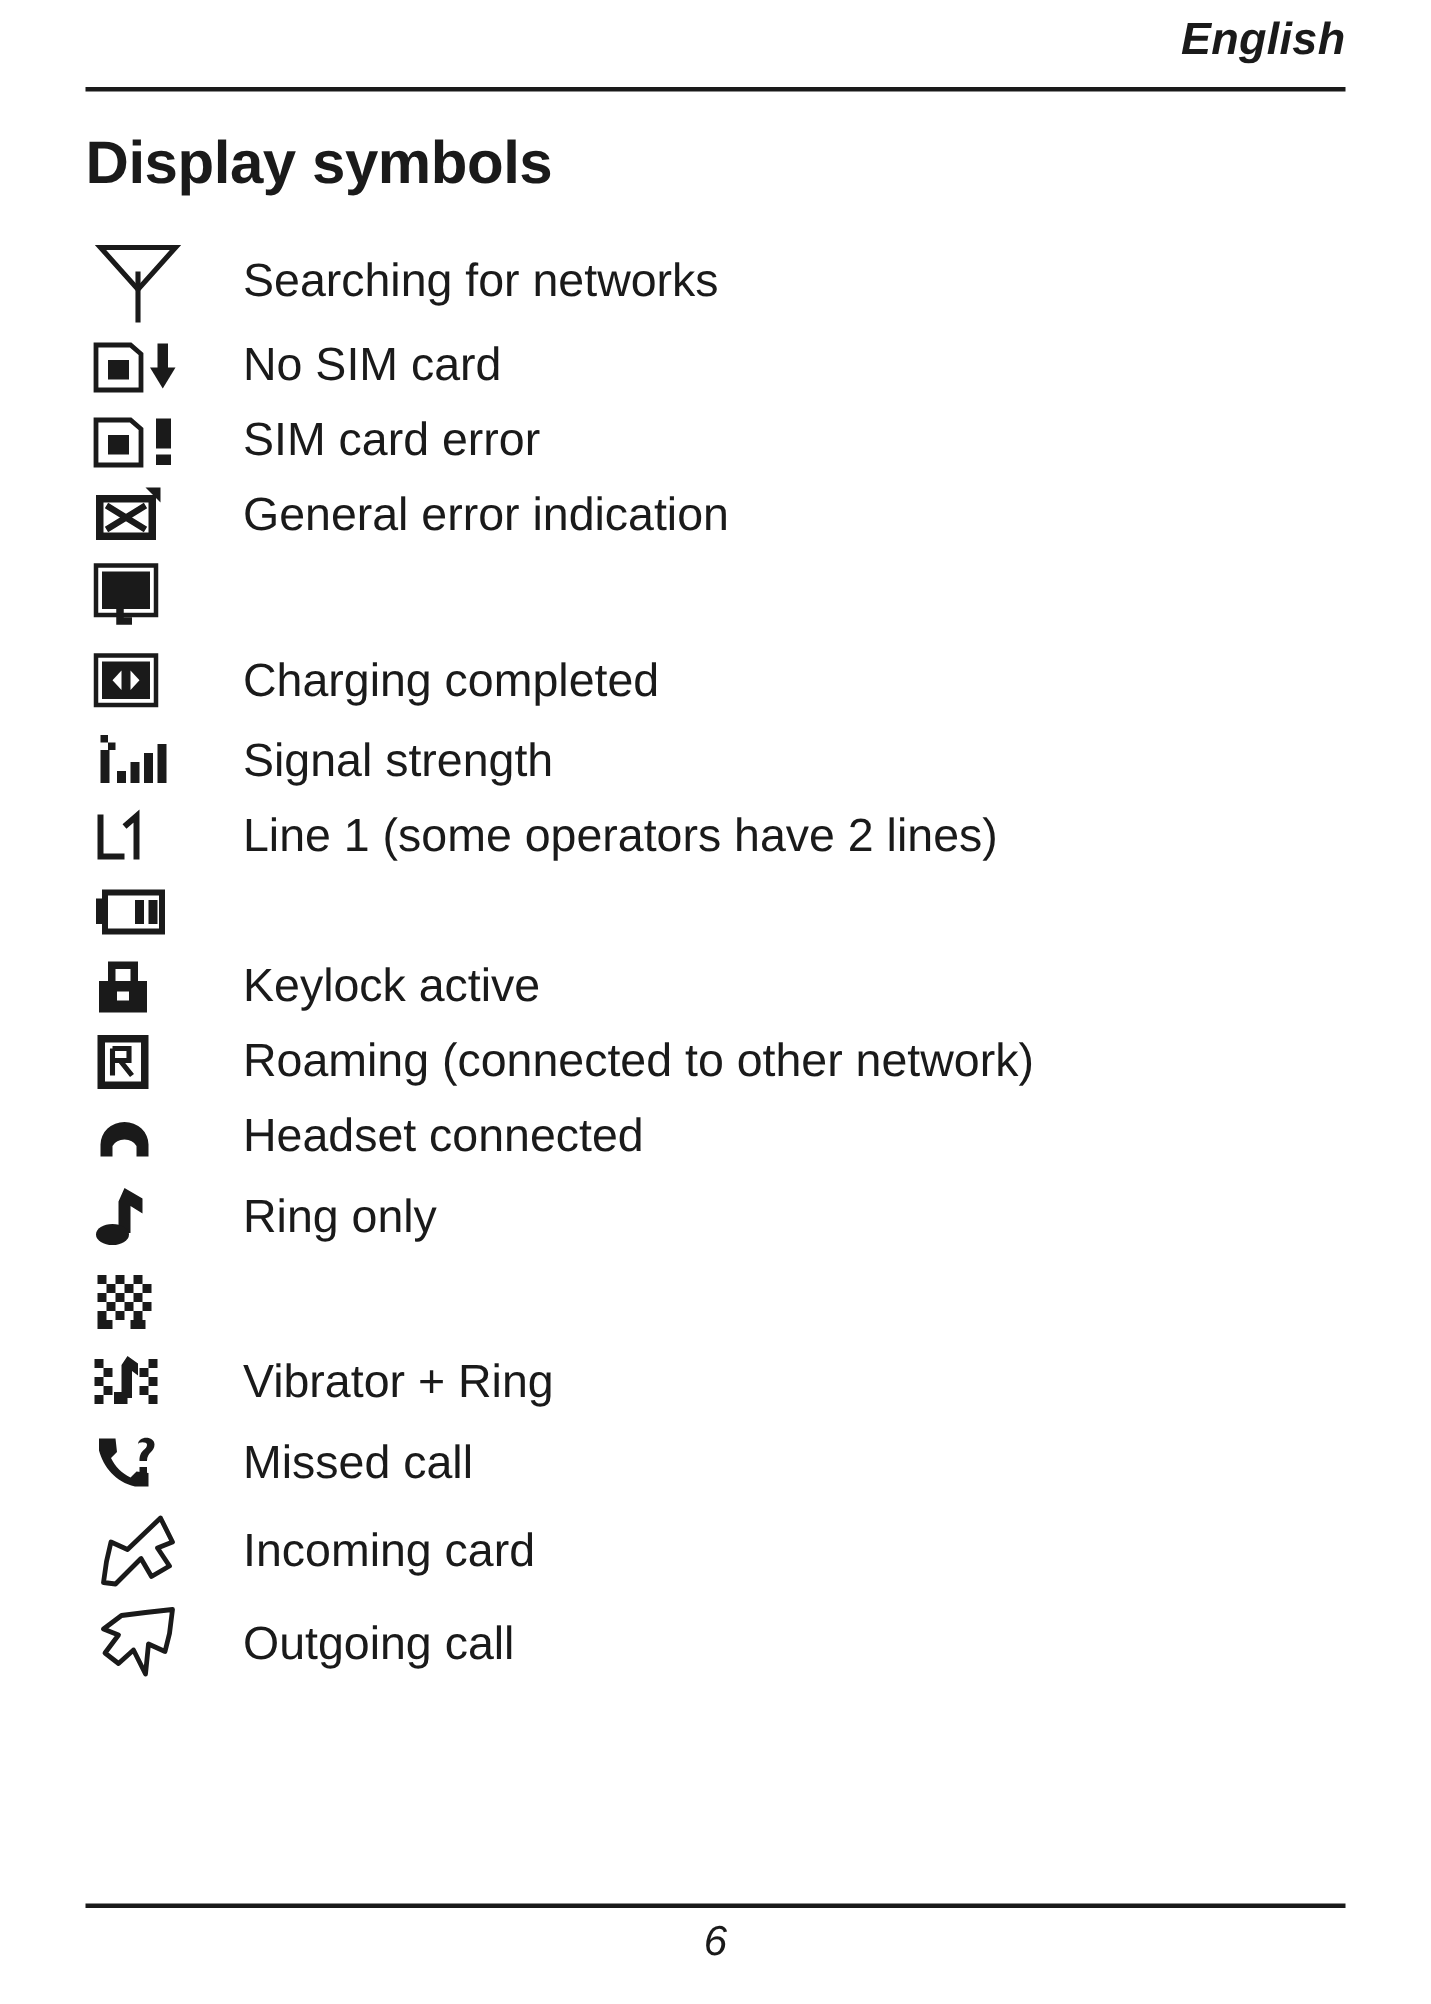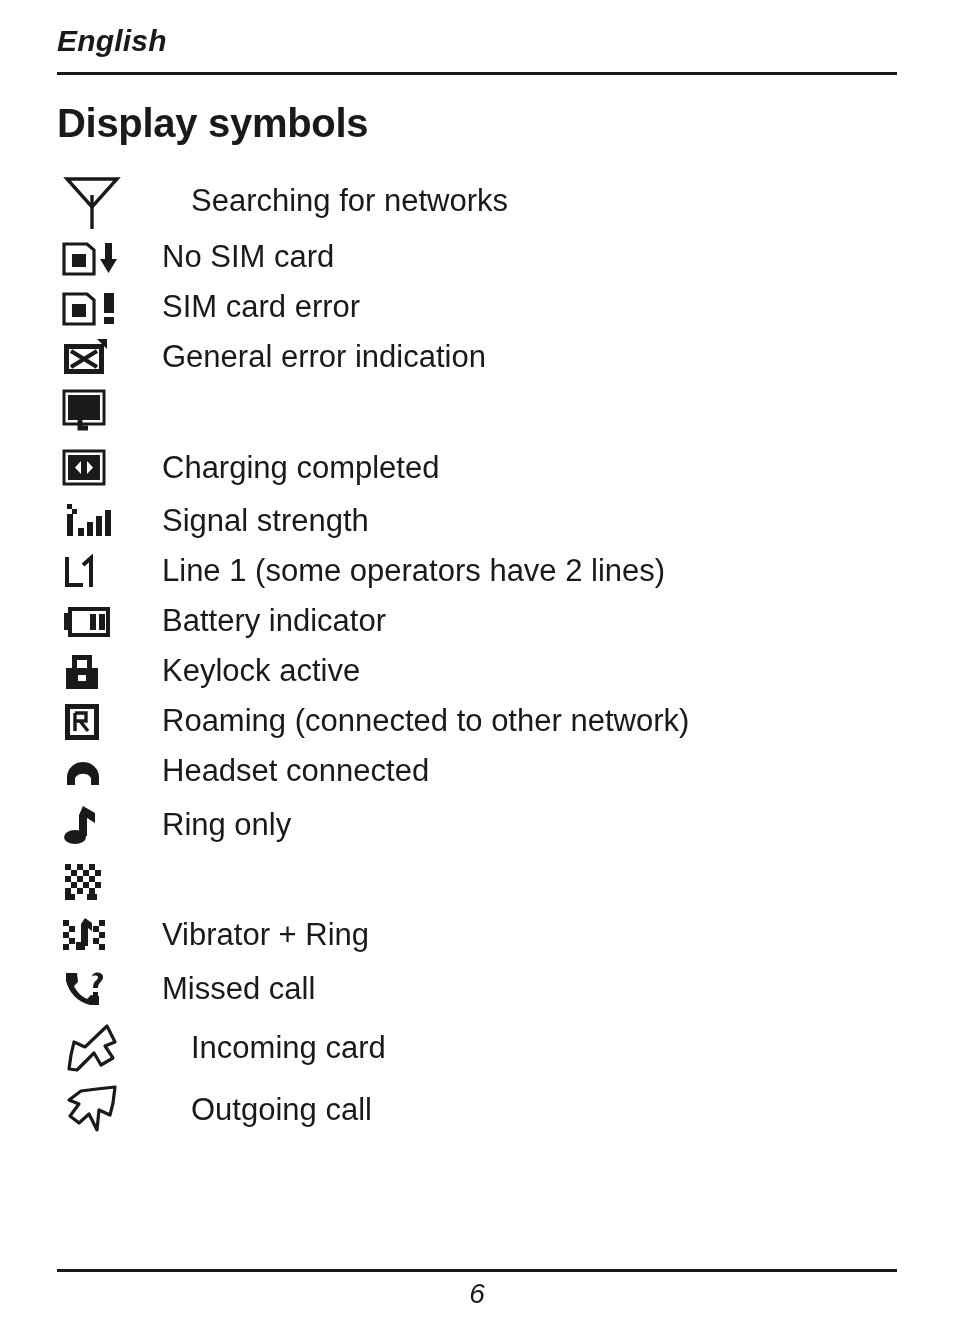--- a/index.html
+++ b/index.html
@@ -18,26 +18,26 @@
   .page {
     position: relative;
     width: 954px;
     height: 1336px;
     box-sizing: border-box;
     padding: 0 57px;
   }
 
   
   .running-head {
-    text-align: left;
+    text-align: right;
     font-style: italic;
     font-weight: 700;
     font-size: 30px;
     letter-spacing: 0.2px;
-    padding-top: 26px;
+    padding-top: 12px;
     line-height: 1;
   }
   .rule-top {
     margin-top: 16px;
     border-top: 3px solid #1a1a1a;
     width: 100%;
   }
 
   
   .page-title {
@@ -65,21 +65,21 @@
     padding-left: 4px;
     box-sizing: border-box;
   }
   .label-cell {
     font-size: 31px;
     line-height: 1.12;
     white-space: nowrap;
   }
 
   
-  .r-tall   { min-height: 62px; gap: 29px; }
+  .r-tall   { min-height: 62px; }
   .r-reg    { min-height: 50px; }
   .r-mid    { min-height: 57px; }
 
   svg.ico { display: block; }
 
   
   .footer {
     position: absolute;
     left: 57px;
     right: 57px;
@@ -205,21 +205,20 @@
 
     <div class="symbol-row r-reg">
       <div class="symbol-cell">
         <svg class="ico" width="62" height="36" viewBox="0 0 62 36">
           <rect x="3" y="9" width="8" height="17" fill="#1a1a1a"></rect>
           <rect x="9" y="5" width="38" height="26" fill="none" stroke="#1a1a1a" stroke-width="4"></rect>
           <rect x="29" y="10" width="6" height="16" fill="#1a1a1a"></rect>
           <rect x="38" y="10" width="6" height="16" fill="#1a1a1a"></rect>
         </svg>
       </div>
-      <div class="label-cell">Battery indicator</div>
     </div>
 
     <div class="symbol-row r-reg">
       <div class="symbol-cell">
         <svg class="ico" width="62" height="42" viewBox="0 0 62 42">
           <rect x="11" y="4" width="20" height="14" fill="#1a1a1a"></rect>
           <rect x="16" y="9" width="10" height="9" fill="#ffffff"></rect>
           <rect x="5" y="17" width="32" height="21" fill="#1a1a1a"></rect>
           <rect x="17" y="24" width="8" height="6" fill="#ffffff"></rect>
         </svg>

